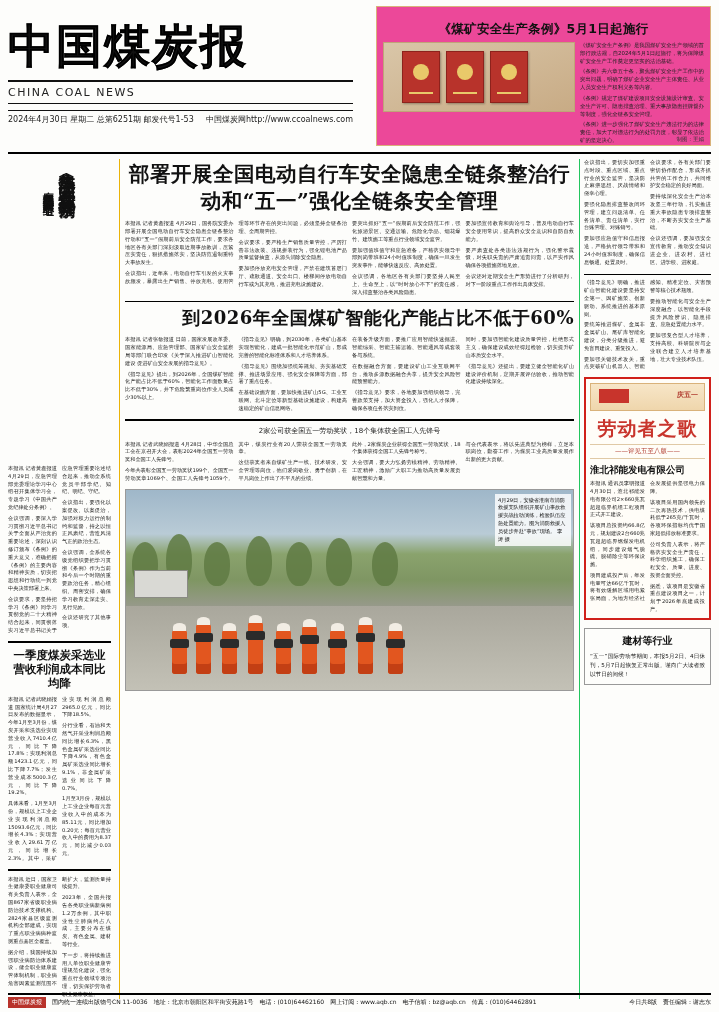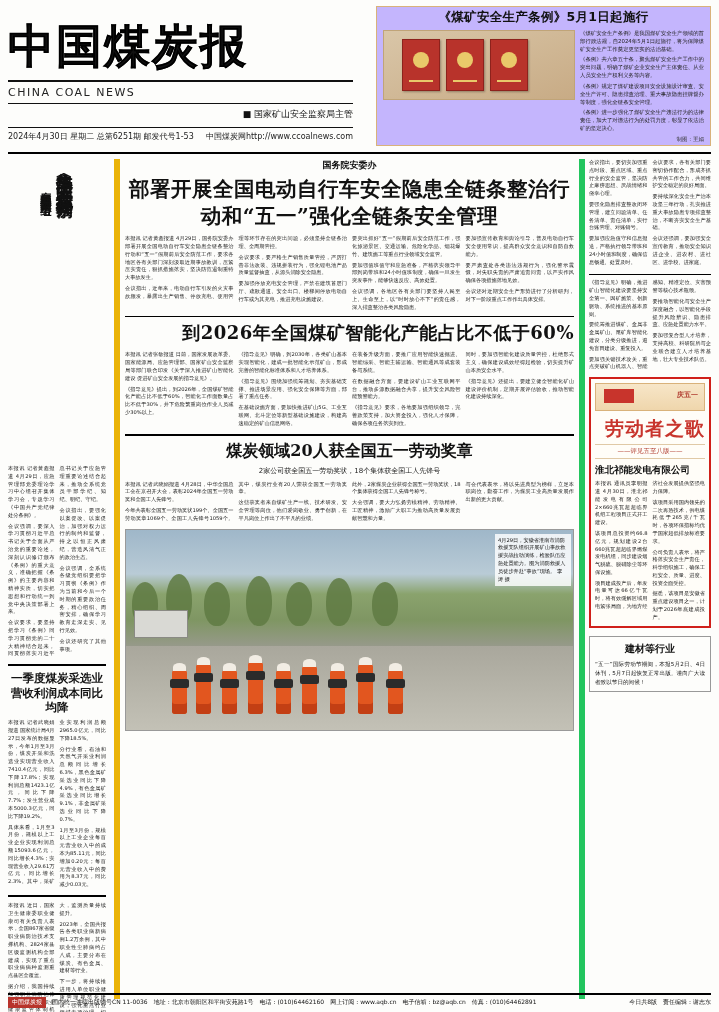--- a/index.html
+++ b/index.html
@@ -21,36 +21,36 @@
     font-weight:bold;font-size:46px;letter-spacing:2px;
     color:#111;line-height:1.05;margin-top:16px;
     -webkit-text-stroke:0.4px #000;
   }
   .mast-rule{border-top:2px solid #111;margin-top:10px;width:345px;}
   .mast-en{font-size:11px;letter-spacing:1.5px;margin-top:4px;color:#222;}
   .mast-en-rule{border-top:1px solid #111;margin-top:4px;width:345px;}
   .mast-sponsor{font-size:9px;margin-top:4px;text-align:right;width:345px;color:#111;}
   .mast-meta{display:flex;justify-content:space-between;width:345px;font-size:8px;margin-top:6px;border-top:1px solid #111;padding-top:3px;color:#222;}
 
-  .mast-right{flex:1;border:1px solid #d9b27a;background:#c4b5fd;margin-left:8px;box-sizing:border-box;padding:0 6px;position:relative;}
+  .mast-right{flex:1;border:1px solid #d9b27a;background:#ec4899;margin-left:8px;box-sizing:border-box;padding:12px 6px;position:relative;}
   .mr-title{text-align:center;font-weight:bold;font-size:12.5px;color:#111;letter-spacing:0.3px;margin:2px 0 4px;}
   .mr-body{display:flex;gap:5px;}
   .mr-img{width:190px;height:68px;background:linear-gradient(160deg,#d9c6a8,#c8ab85);position:relative;border:1px solid #c0a478;overflow:hidden;}
   .cert{position:absolute;width:36px;height:50px;background:#b8332b;border:1px solid #8d221c;top:8px;box-shadow:1px 1px 2px rgba(0,0,0,.3);}
   .cert .emb{position:absolute;left:50%;top:12px;transform:translateX(-50%);width:16px;height:16px;border-radius:50%;background:#e9c96a;}
   .cert .cl{position:absolute;left:6px;right:6px;bottom:8px;height:2px;background:#e9c96a;}
   .mr-text{flex:1;font-size:5.4px;line-height:1.45;color:#222;column-count:1;}
   .mr-text p{margin:0 0 3px;text-align:justify;}
   .mr-credit{position:absolute;right:6px;bottom:2px;font-size:5.5px;color:#333;}
 
   
   .main{display:flex;margin-top:5px;height:840px;}
-  .col-left{width:112px;border-right:6px solid #eab308;padding-right:8px;box-sizing:border-box;}
+  .col-left{width:112px;border-right:1px solid #eab308;padding-right:8px;box-sizing:border-box;}
   .col-center{flex:1;padding:0 5px;box-sizing:border-box;}
-  .col-right{width:132px;border-left:6px solid #22c55e;padding-left:4px;box-sizing:border-box;}
+  .col-right{width:132px;border-left:1px solid #22c55e;padding-left:4px;box-sizing:border-box;}
 
   
   .vhead{display:flex;justify-content:center;gap:2px;height:300px;margin-bottom:6px;}
   .vhead .vline{
     writing-mode:vertical-rl; text-orientation:upright;
     font-family:"DejaVu Serif","Liberation Serif",serif;
     font-weight:bold;color:#111;
   }
   .vhead .v1{font-size:17px;letter-spacing:2px;}
   .vhead .v3{font-size:11px;letter-spacing:1px;padding-top:24px;}
@@ -93,21 +93,21 @@
   .fire{position:absolute;bottom:8%;width:15px;height:44px;border-radius:3px;background:#e2561f;box-shadow:inset 0 -10px 0 #c33f14;}
   .fire:after{content:"";position:absolute;left:1px;right:1px;top:-7px;height:8px;border-radius:50% 50% 0 0;background:#f2ede4;}
   .fire:before{content:"";position:absolute;left:-2px;right:-2px;top:9px;height:9px;background:#2b2b2b;border-radius:2px;}
   .photo-caption{position:absolute;right:2px;top:4px;width:70px;font-size:5.2px;line-height:1.5;color:#111;background:rgba(255,255,255,.82);padding:3px;}
 
   
   .adbox{border:2px solid #d0201a;padding:4px;margin-top:6px;background:#fffdf8;}
   .ad-banner{height:26px;background:linear-gradient(#f7e6c8,#efd6ac);border:1px solid #d9b27a;position:relative;}
   .ad-banner .flag{position:absolute;left:8px;top:5px;width:30px;height:14px;background:#c8342c;}
   .ad-banner .ribbon{position:absolute;right:6px;top:6px;font-size:7px;color:#b03a2e;font-weight:bold;}
-  .ad-logo{font-family:"DejaVu Serif","Liberation Serif",serif;font-weight:bold;font-size:19px;color:#c8342c;text-align:right;letter-spacing:1px;margin:5px 0 2px;}
+  .ad-logo{font-family:"DejaVu Serif","Liberation Serif",serif;font-weight:bold;font-size:19px;color:#c8342c;text-align:center;letter-spacing:1px;margin:5px 0 2px;}
   .ad-sub{text-align:center;font-size:6.5px;color:#b03a2e;border-top:1px solid #e0c9a6;border-bottom:1px solid #e0c9a6;padding:2px 0;margin-bottom:5px;}
   .ad-org{text-align:left;font-size:9.5px;font-weight:bold;margin:3px 0;}
   .ad-head{text-align:center;font-family:"DejaVu Serif","Liberation Serif",serif;font-weight:bold;font-size:12.5px;line-height:1.35;margin:2px 0 5px;}
 
   .notice{border:1px solid #999;margin-top:8px;padding:5px;}
   .notice-title{text-align:center;font-weight:bold;font-size:10px;margin-bottom:4px;}
   .notice-body{font-size:5.6px;line-height:1.6;text-align:justify;}
 
   
   .footer{position:absolute;left:8px;right:8px;bottom:4px;}
@@ -120,21 +120,20 @@
 <body>
 
 <div class="page">
 
   <div class="masthead">
     <div class="mast-left">
       <div class="mast-title">中国煤炭报</div>
       <div class="mast-rule"></div>
       <div class="mast-en">CHINA COAL NEWS</div>
       <div class="mast-en-rule"></div>
-      <div class="mast-sponsor">■ 国家矿山安全监察局主管</div>
       <div class="mast-meta">
         <span>2024年4月30日  星期二   总第6251期   邮发代号1-53</span>
         <span>中国煤炭网http://www.ccoalnews.com</span>
       </div>
     </div>
 
     <div class="mast-right">
       <div class="mr-title">《煤矿安全生产条例》5月1日起施行</div>
       <div class="mr-body">
         <div class="mr-img">
@@ -192,21 +191,20 @@
       <div class="hr-b"></div>
       <div class="minitext col2">
         <p>本报讯  近日，国家卫生健康委职业健康司有关负责人表示，全国867家省级职业病防治技术支撑机构、2824家县区级监测机构全部建成，实现了重点职业病病种监测重点县区全覆盖。</p>
         <p>据介绍，我国持续加强职业病防治体系建设，健全职业健康监管体制机制，职业病危害因素监测范围不断扩大，监测质量持续提升。</p>
         <p>2023年，全国共报告各类职业病新病例1.2万余例，其中职业性尘肺病约占八成，主要分布在煤炭、有色金属、建材等行业。</p>
         <p>下一步，将持续推进用人单位职业健康管理规范化建设，强化重点行业领域专项治理，切实保护劳动者职业健康权益。</p>
       </div>
     </div>
 
     <div class="col-center">
-      <div class="kicker">国务院安委办</div>
       <div class="big-head">部署开展全国电动自行车安全隐患全链条整治行动和“五一”强化全链条安全管理</div>
       <div class="minitext col4">
         <p>本报讯  记者黄鑫报道  4月29日，国务院安委办部署开展全国电动自行车安全隐患全链条整治行动和“五一”假期前后安全防范工作，要求各地区各有关部门深刻汲取近期事故教训，压紧压实责任，狠抓措施落实，坚决防范遏制重特大事故发生。</p>
         <p>会议指出，近年来，电动自行车引发的火灾事故频发，暴露出生产销售、停放充电、使用管理等环节存在的突出问题，必须坚持全链条治理、全周期管控。</p>
         <p>会议要求，要严格生产销售质量管控，严厉打击非法改装、违规拼装行为，强化锂电池产品质量监督抽查，从源头消除安全隐患。</p>
         <p>要加强停放充电安全管理，严禁在建筑首层门厅、疏散通道、安全出口、楼梯间停放电动自行车或为其充电，推进充电设施建设。</p>
         <p>要突出抓好“五一”假期前后安全防范工作，强化旅游景区、交通运输、危险化学品、烟花爆竹、建筑施工等重点行业领域安全监管。</p>
         <p>要加强值班值守和应急准备，严格落实领导干部到岗带班和24小时值班制度，确保一旦发生突发事件，能够快速反应、高效处置。</p>
         <p>会议强调，各地区各有关部门要坚持人民至上、生命至上，以“时时放心不下”的责任感，深入排查整治各类风险隐患。</p>
         <p>要加强宣传教育和舆论引导，普及电动自行车安全使用常识，提高群众安全意识和自防自救能力。</p>
@@ -223,21 +221,20 @@
         <p>《指导意见》围绕加强统筹规划、夯实基础支撑、推进场景应用、强化安全保障等方面，部署了重点任务。</p>
         <p>在基础设施方面，要加快推进矿山5G、工业互联网、北斗定位等新型基础设施建设，构建高速稳定的矿山信息网络。</p>
         <p>在装备升级方面，要推广应用智能快速掘进、智能综采、智能主辅运输、智能通风等成套装备与系统。</p>
         <p>在数据融合方面，要建设矿山工业互联网平台，推动多源数据融合共享，提升安全风险智能预警能力。</p>
         <p>《指导意见》要求，各地要加强组织领导，完善政策支持，加大资金投入，强化人才保障，确保各项任务落实到位。</p>
         <p>同时，要加强智能化建设质量管控，杜绝形式主义，确保建设成效经得起检验，切实提升矿山本质安全水平。</p>
         <p>《指导意见》还提出，要建立健全智能化矿山建设评价机制，定期开展评估验收，推动智能化建设持续深化。</p>
       </div>
 
       <div class="hr-b"></div>
-      <div class="head3">煤炭领域20人获全国五一劳动奖章</div>
       <div class="subline">2家公司获全国五一劳动奖状，18个集体获全国工人先锋号</div>
       <div class="minitext col4">
         <p>本报讯  记者武晓娟报道  4月28日，中华全国总工会在京召开大会，表彰2024年全国五一劳动奖和全国工人先锋号。</p>
         <p>今年共表彰全国五一劳动奖状199个、全国五一劳动奖章1069个、全国工人先锋号1059个。其中，煤炭行业有20人荣获全国五一劳动奖章。</p>
         <p>这些获奖者来自煤矿生产一线、技术研发、安全管理等岗位，他们爱岗敬业、勇于创新，在平凡岗位上作出了不平凡的业绩。</p>
         <p>此外，2家煤炭企业获得全国五一劳动奖状，18个集体获得全国工人先锋号称号。</p>
         <p>大会强调，要大力弘扬劳模精神、劳动精神、工匠精神，激励广大职工为推动高质量发展贡献智慧和力量。</p>
         <p>与会代表表示，将以先进典型为榜样，立足本职岗位，勤奋工作，为煤炭工业高质量发展作出新的更大贡献。</p>
       </div>
 

